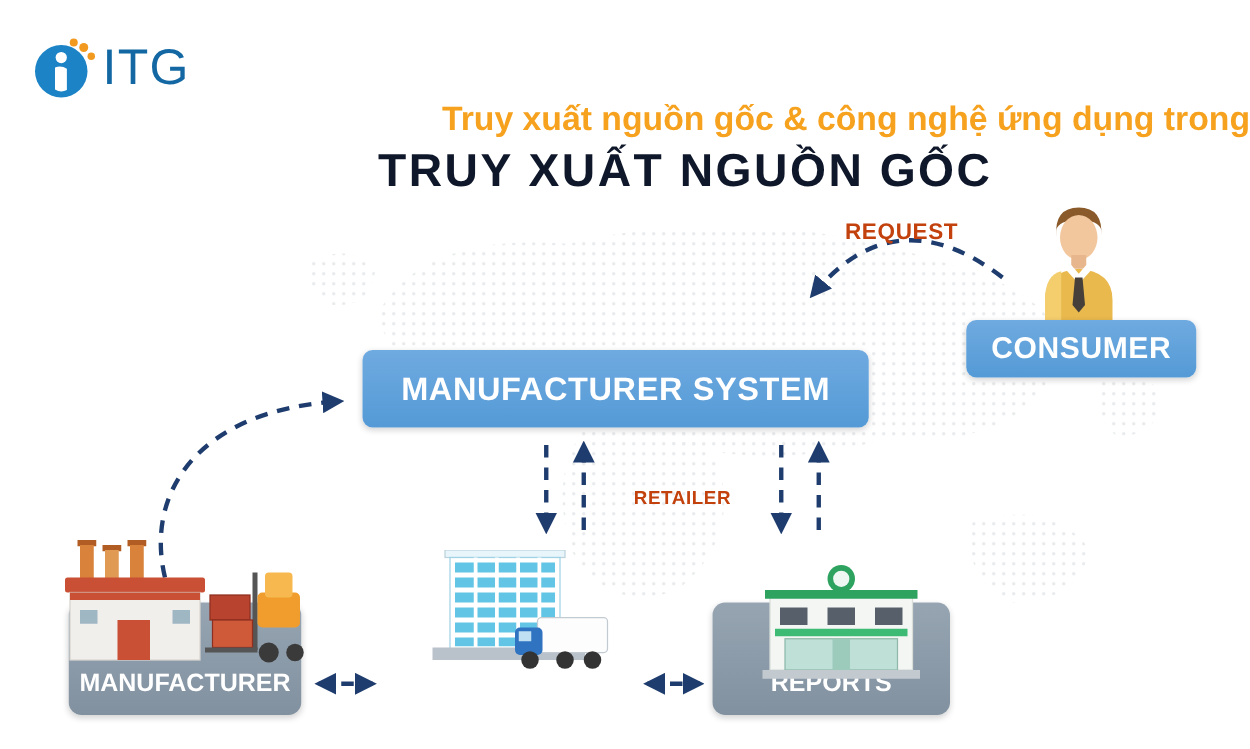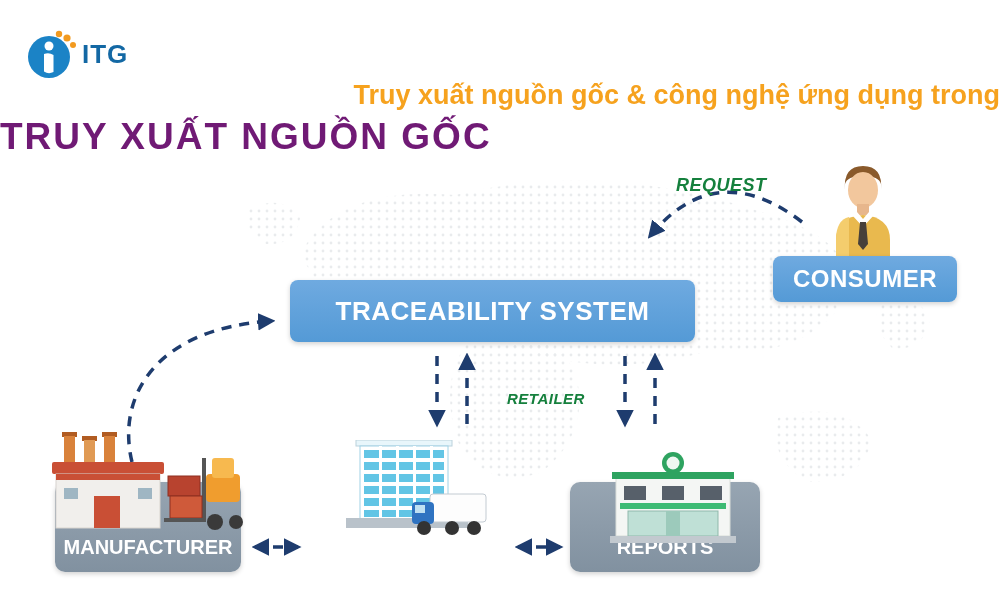--- a/index.html
+++ b/index.html
@@ -5,34 +5,34 @@
   html,body{margin:0;padding:0;background:#fff;}
   .canvas{
     position:relative;width:1000px;height:599px;background:#ffffff;
     overflow:hidden;font-family:"Liberation Sans","DejaVu Sans",sans-serif;
   }
   
   .worldmap{position:absolute;left:0;top:0;width:1000px;height:599px;opacity:.5;}
   
   .logo{position:absolute;left:26px;top:28px;display:flex;align-items:center;}
   .logo-icon{width:52px;height:52px;display:block;}
-  .logo-text{font-size:26px;font-weight:bold;color:#1368a4;margin-left:4px;letter-spacing:1px;}
+  .logo-text{font-size:40px;font-weight:normal;color:#1368a4;margin-left:4px;letter-spacing:1px;}
   
   .title1{
     position:absolute;left:0;top:80px;width:1000px;text-align:right;
     color:#f6a21e;font-size:27px;font-weight:bold;
   }
   .title2{
-    position:absolute;left:0;top:116px;width:794px;text-align:left;
-    color:#701a75;font-size:37px;font-weight:bold;letter-spacing:2px;
+    position:absolute;left:0;top:116px;width:794px;text-align:right;
+    color:#0f172a;font-size:37px;font-weight:bold;letter-spacing:2px;
   }
   
   .arrows{position:absolute;left:0;top:0;width:1000px;height:599px;pointer-events:none;}
   
-  .flow-label{position:absolute;color:#15803d;font-weight:bold;font-style:italic;}
+  .flow-label{position:absolute;color:#c2410c;font-weight:bold;}
   .flow-label.request{left:676px;top:175px;font-size:18px;letter-spacing:.5px;}
   .flow-label.reports{left:507px;top:390px;font-size:15px;letter-spacing:.5px;}
   
   .node{
     position:absolute;display:flex;align-items:center;justify-content:center;
     color:#fff;font-weight:bold;box-shadow:0 2px 5px rgba(0,0,0,.18);text-align:right;
   }
   .node.blue{background:linear-gradient(180deg,#6faae0,#549ad6);border-radius:8px;}
   .node.gray{
     background:linear-gradient(180deg,#97a5b2,#8191a0);border-radius:10px;
@@ -98,21 +98,21 @@
       <path d="M 655 424 L 655 356" marker-end="url(#ah)"></path>
       <path d="M 255 547 L 298 547" marker-start="url(#ah)" marker-end="url(#ah)"></path>
       <path d="M 518 547 L 560 547" marker-start="url(#ah)" marker-end="url(#ah)"></path>
     </g>
   </svg>
 
   <div class="flow-label request">REQUEST</div>
   <div class="flow-label reports">RETAILER</div>
 
   <div class="node blue traceability">
-    <span>TRACEABILITY SYSTEM</span>
+    <span>MANUFACTURER SYSTEM</span>
   </div>
 
   <svg class="illus person" viewBox="0 0 80 102">
     <path d="M22 30 Q20 6 40 6 Q60 6 58 30 L58 24 Q56 16 40 16 Q24 16 22 24 Z" fill="#8a5a2b"></path>
     <ellipse cx="40" cy="30" rx="15" ry="18" fill="#f2c79d"></ellipse>
     <path d="M24 16 Q40 8 56 16 Q54 12 40 11 Q26 12 24 16 Z" fill="#8a5a2b"></path>
     <rect x="34" y="44" width="12" height="11" fill="#e7b68c"></rect>
     <path d="M13 102 L13 80 Q13 57 40 55 Q67 57 67 80 L67 102 Z" fill="#e9b94e"></path>
     <path d="M13 102 L13 80 Q13 60 26 57 L26 102 Z" fill="#f4cd6d"></path>
     <path d="M29 55 L40 67 L51 55 L46 52 L40 59 L34 52 Z" fill="#ffffff"></path>

